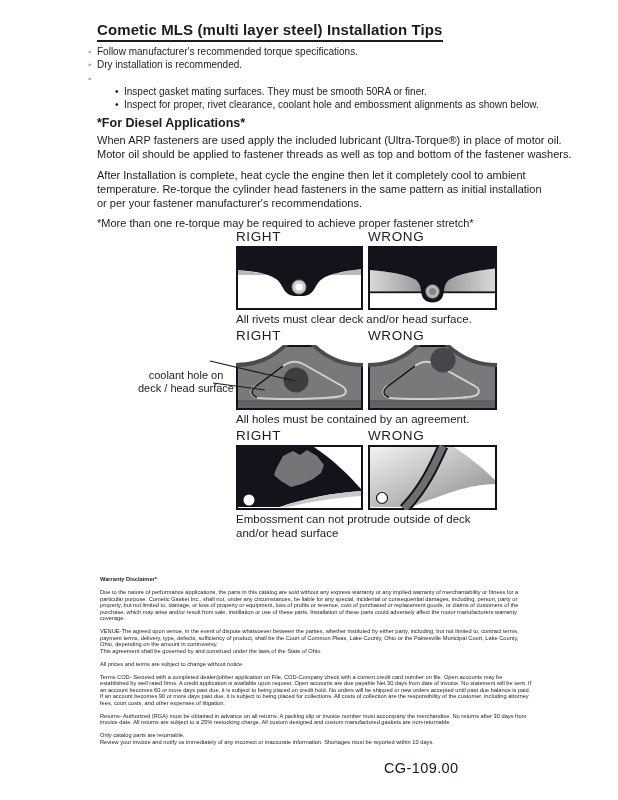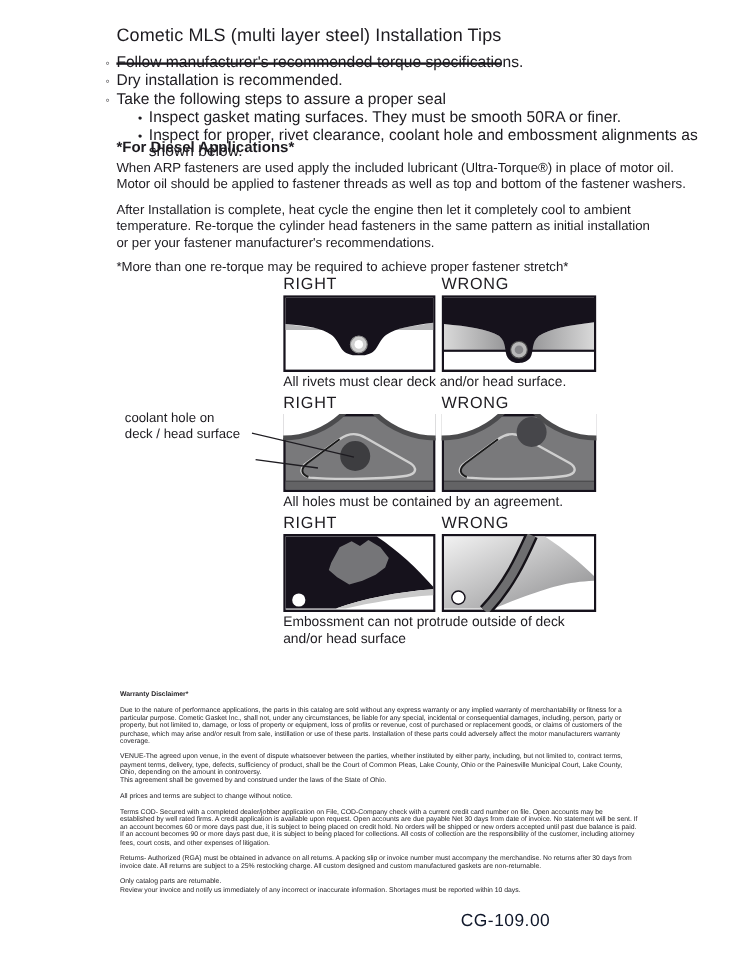--- a/index.html
+++ b/index.html
@@ -1,43 +1,43 @@
 <!DOCTYPE html>
 <html><head>
 <meta charset="utf-8">
 <style>
   html,body { margin:0; padding:0; background:#ffffff; }
   .page {
     position:relative; width:618px; height:800px; background:#ffffff;
     font-family:"Liberation Sans", sans-serif; color:#1d1b20; overflow:hidden;
   }
   .title {
-    position:absolute; left:97px; top:21px; font-size:15px; font-weight:normal;
-    border-bottom:2px solid #1d1b20; padding-bottom:14px; letter-spacing:0.1px;
+    position:absolute; left:97px; top:21px; font-size:15px; font-weight:bold;
+    border-bottom:2px solid #1d1b20; padding-bottom:2px; letter-spacing:0.1px;
   }
-  .bullets { position:absolute; left:88px; top:45px; font-size:13px; line-height:13.3px; }
+  .bullets { position:absolute; left:88px; top:45px; font-size:10px; line-height:13.3px; }
   .brow { display:flex; }
   .brow.sub { margin-left:27px; }
   .mk { width:9px; flex:0 0 9px; }
   .mk.m1::before { content:"◦"; font-size:10px; }
   .mk.m2::before { content:"•"; font-size:10px; }
   .diesel-h { position:absolute; left:97px; top:116px; font-size:12.5px; font-weight:bold; }
   .para { position:absolute; left:97px; font-size:11px; line-height:13.9px; }
   .p1 { top:134px; } .p2 { top:169px; } .p3 { top:217px; }
 
   .drow { position:absolute; left:236px; width:261px; }
   .r1 { top:229px; } .r2 { top:328px; } .r3 { top:428px; }
   .dlabels { display:flex; gap:5px; margin-bottom:2px; }
   .dlabels div { text-align:left; font-size:13.5px; letter-spacing:0.6px; color:#1d1b20; }
   .lw1 { width:127px; } .lw2 { width:129px; }
   .dboxes { display:flex; gap:5px; }
   .dboxes svg { display:block; }
   .dcap { margin-top:3px; font-size:11.5px; line-height:13.5px; }
 
-  .ann { position:absolute; text-align:left; font-size:11px; line-height:13px; color:#1d1b20; }
+  .ann { position:absolute; text-align:center; font-size:11px; line-height:13px; color:#1d1b20;margin-top:26px; }
   .ann1 { left:104px; top:343px; width:164px; }
   .ann2 { left:104px; top:371px; width:164px; }
   .annlines { position:absolute; left:205px; top:353px; }
 
   .fine { position:absolute; left:100px; top:576px; width:432px; font-size:5.7px; line-height:6.5px; color:#242226; }
   .fine p { margin:0; }
   .fine .fh { font-weight:bold; }
   .fine .gap { margin-top:6.5px; }
 
   .footer { position:absolute; left:384px; top:760px; font-size:14.5px; letter-spacing:0.4px; color:#0f172a; }
@@ -53,21 +53,20 @@
     <div class="brow">
       <span class="mk m1"></span>
       <span>Follow manufacturer's recommended torque specifications.</span>
     </div>
     <div class="brow">
       <span class="mk m1"></span>
       <span>Dry installation is recommended.</span>
     </div>
     <div class="brow">
       <span class="mk m1"></span>
-      <span>Take the following steps to assure a proper seal</span>
     </div>
     <div class="brow sub">
       <span class="mk m2"></span>
       <span>Inspect gasket mating surfaces.  They must be smooth 50RA or finer.</span>
     </div>
     <div class="brow sub">
       <span class="mk m2"></span>
       <span>Inspect for proper, rivet clearance, coolant hole and embossment alignments as shown below.</span>
     </div>
   </div>

